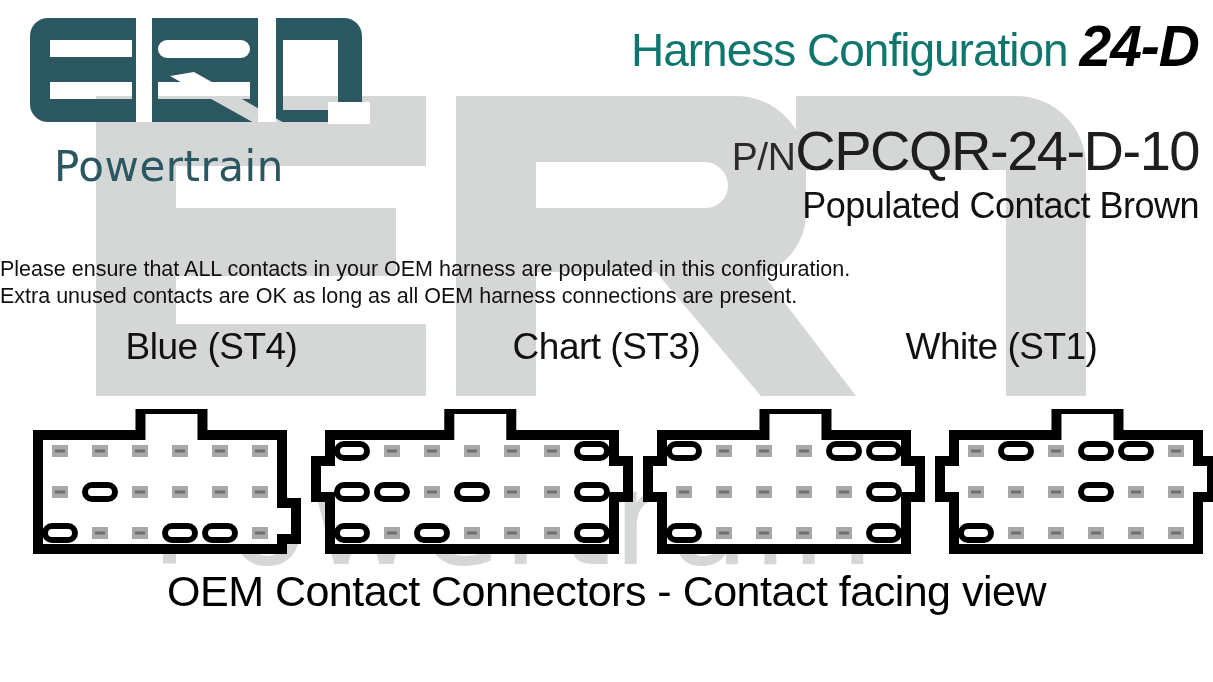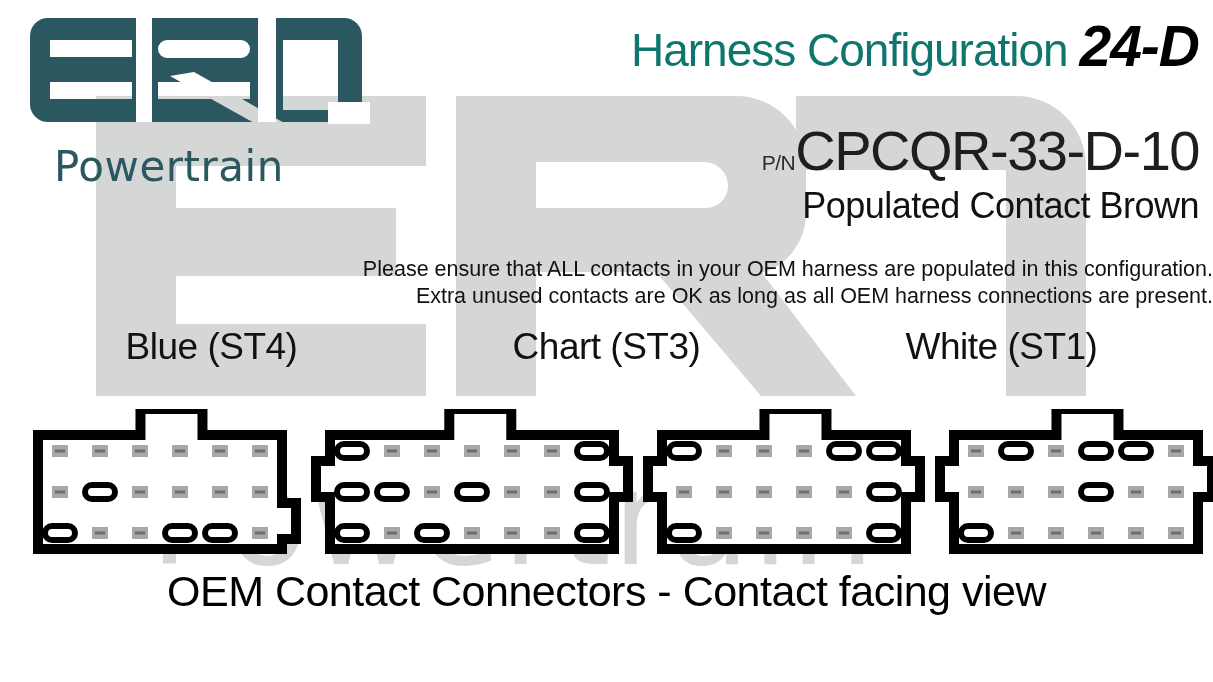--- a/index.html
+++ b/index.html
@@ -99,21 +99,21 @@
     font-style: italic;
   }
   #pn-line {
     position: absolute;
     right: 14px;
     top: 118px;
     text-align: right;
     white-space: nowrap;
   }
   .pn-label {
-    font-size: 21px;
+    font-size: 39px;
     color: #2b2b2b;
     letter-spacing: -0.5px;
   }
   .pn-value {
     font-size: 56px;
     letter-spacing: -1.5px;
     color: #1e1e1e;
   }
   #subtitle-line {
     position: absolute;
@@ -122,21 +122,21 @@
     font-size: 36px;
     letter-spacing: -0.5px;
     color: #111;
     white-space: nowrap;
   }
 
   
   #notice {
     position: relative;
     z-index: 2;
-    text-align: right;
+    text-align: left;
     font-size: 21.5px;
     line-height: 27px;
     color: #111;
     margin-top: 24px;
   }
   #notice div { white-space: nowrap; }
 
   
   #conn-labels {
     position: relative;
@@ -227,21 +227,21 @@
         <rect x="310" y="86" width="42" height="22" fill="#ffffff"></rect>
       </svg>
       <div id="logo-word">Powertrain</div>
     </div>
 
     <div id="title-line">
       <span class="t-reg">Harness Configuration </span><span class="t-bold">24-D</span>
     </div>
 
     <div id="pn-line">
-      <span class="pn-label">P/N</span><span class="pn-value">CPCQR-33-D-10</span>
+      <span class="pn-label">P/N</span><span class="pn-value">CPCQR-24-D-10</span>
     </div>
 
     <div id="subtitle-line">Populated Contact Brown</div>
   </div>
 
   <div id="notice">
     <div>Please ensure that ALL contacts in your OEM harness are populated in this configuration.</div>
     <div>Extra unused contacts are OK as long as all OEM harness connections are present.</div>
   </div>
 

